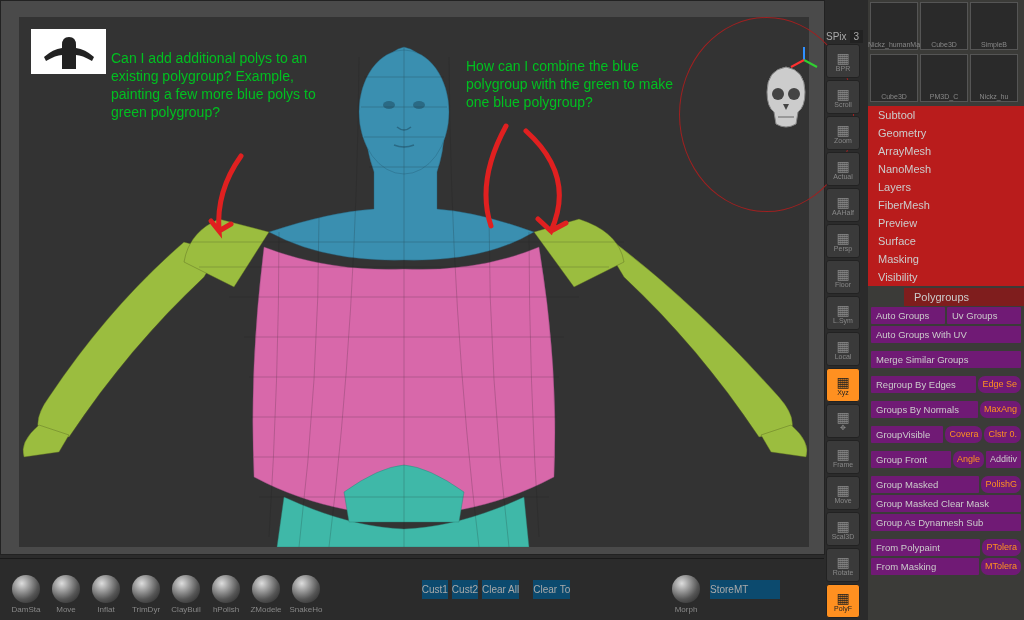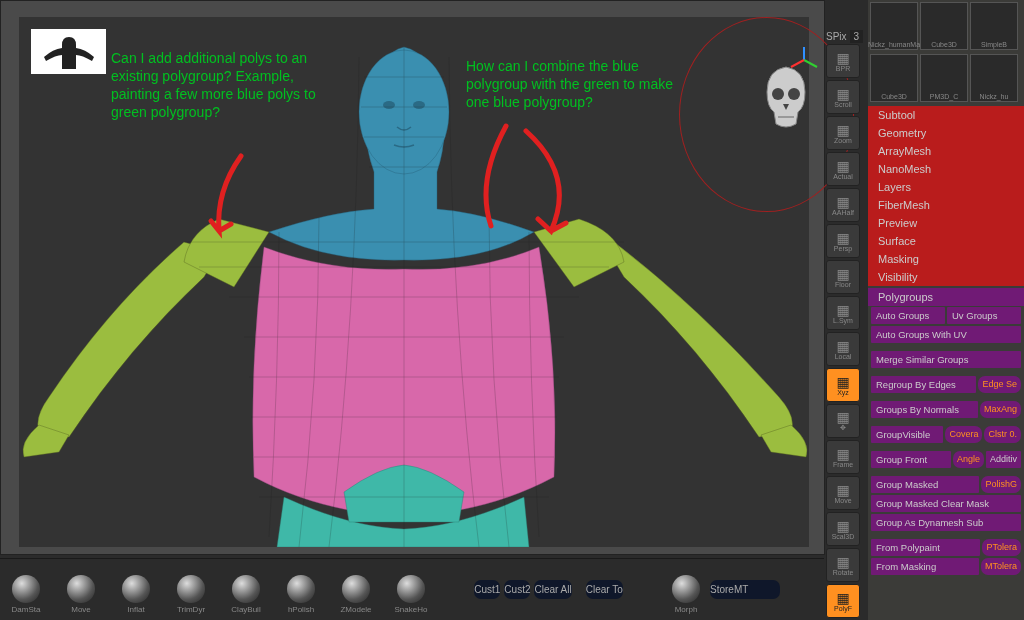--- a/index.html
+++ b/index.html
@@ -23,26 +23,26 @@
   .rightpanel { position: absolute; left: 868px; top: 0; width: 156px; height: 620px; background: #3b3b38; overflow: hidden; }
   .toolrow { display:flex; gap:2px; padding:2px; }
   .toolthumb { width:48px; height:48px; background:#2a2a2a; border:1px solid #555; font-size:7px; color:#888; display:flex; align-items:flex-end; justify-content:center; padding-bottom:1px; position:relative; }
   .panelsection { padding: 2px 0; }
   .sectitle { background: #b91c1c; color: #ccc; padding: 3px 10px; font-size: 11px; cursor:pointer; }
   .subrow { padding: 1px 3px; display:flex; gap:2px; flex-wrap:wrap; }
   .pbtn { background: #701a75; color: #ccc; padding: 3px 5px; font-size: 9.5px; border-radius: 1px; flex:1; cursor:pointer; white-space:nowrap; overflow:hidden; }
   .pbtn.half { flex: 0 0 calc(50% - 1px); }
   .pbtn.small { flex: 0 0 auto; font-size:9px; padding:3px 4px; }
   .pbtn.orange { color:#ff9020;border-radius:7px; }
-  .polygroups-hdr { background:#701a75; }
+  .polygroups-hdr { background:#7f1d1d;margin-left:36px; }
   .bottombar { position: absolute; left: 0; bottom: 0; width: 824px; height: 62px; background: #2b2b2b; border-top:1px solid #1a1a1a; display:flex; align-items:center; padding:0 8px; gap:6px; }
   .brushthumb { width:36px; height:48px; display:flex; flex-direction:column; align-items:center; justify-content:flex-end; font-size:8px; color:#888; cursor:pointer; }
   .brushthumb .ball { width:28px; height:28px; border-radius:50%; background: radial-gradient(circle at 35% 30%, #ddd, #555 60%, #222); margin-bottom:2px; }
   .morphgroup { display:flex; align-items:center; gap:4px; }
-  .morphbtn { background:#0f172a; color:#aaa; padding:4px 0; font-size:10px; border-radius:7px; cursor:pointer; }
+  .morphbtn { background:#0c4a6e; color:#aaa; padding:4px 0; font-size:10px; border-radius:0; cursor:pointer; }
   .redcircle { position:absolute; left:660px; top:0px; width:175px; height:195px; border:1px solid #a02020; border-radius:50%; pointer-events:none; }
 </style>
 </head>
 <body>
 
 <div class="canvas">
   <div class="viewport">
     
     <svg width="790" height="530" viewBox="0 0 790 530">
 
@@ -276,21 +276,21 @@
       <div class="pbtn small orange">PTolera</div>
     </div>
   <div class="subrow">
       <div class="pbtn">From Masking</div>
       <div class="pbtn small orange">MTolera</div>
     </div>
 
 </div>
 
 <div class="bottombar">
-  <div id="brushbar" style="display:flex; gap:19px;">
+  <div id="brushbar" style="display:flex; gap:4px;">
       <div class="brushthumb">
         <div class="ball"></div>
         <span>DamSta</span>
       </div>
       <div class="brushthumb">
         <div class="ball"></div>
         <span>Move</span>
       </div>
       <div class="brushthumb">
         <div class="ball"></div>

